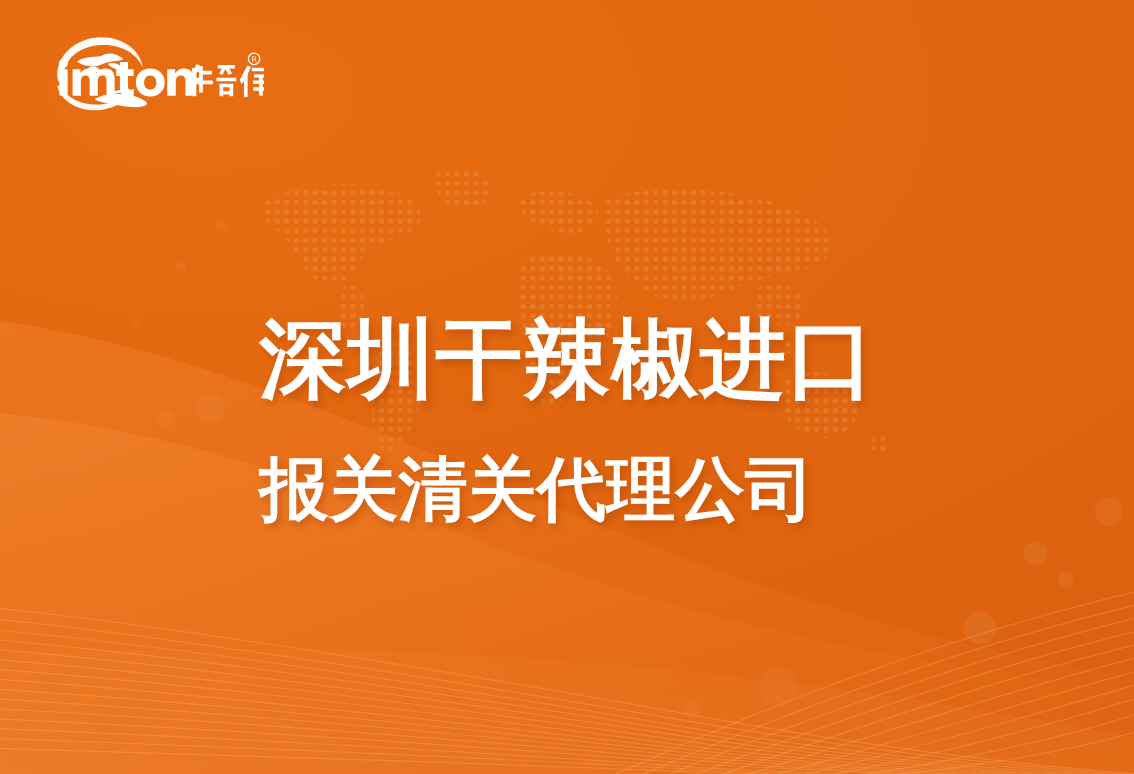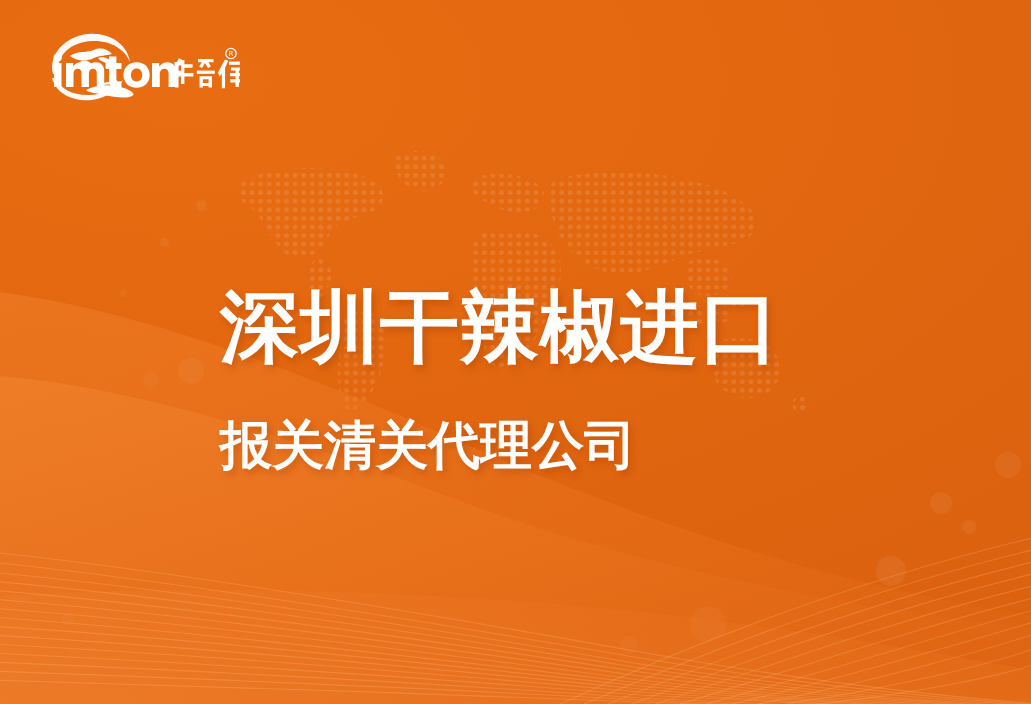--- a/index.html
+++ b/index.html
@@ -70,39 +70,39 @@
     top: 28px;
     width: 200px;
     height: 76px;
     display: block;
   }
   .logo svg { display: block; width: 100%; height: 100%; }
 
   
   .headline {
     position: absolute;
-    left: 220px;
+    left: 236px;
     top: 268px;
     width: 760px;
     z-index: 5;
   }
   .headline-line {
     display: block;
     color: #ffffff;
     font-size: 79px;
     line-height: 118px;
     font-weight: 700;
     letter-spacing: 1px;
     white-space: nowrap;
     text-shadow: 3px 4px 7px rgba(150, 55, 0, 0.33);
     font-family: "DejaVu Sans", "Liberation Sans", sans-serif;
   }
   .headline-line.l2 {
     letter-spacing: 0px;
-    font-size: 52px;
+    font-size: 63px;
   }
 </style>
 </head>
 <body>
 
 <div class="banner">
 
   <div class="bg-base"></div>
 
   <div class="bokeh">

